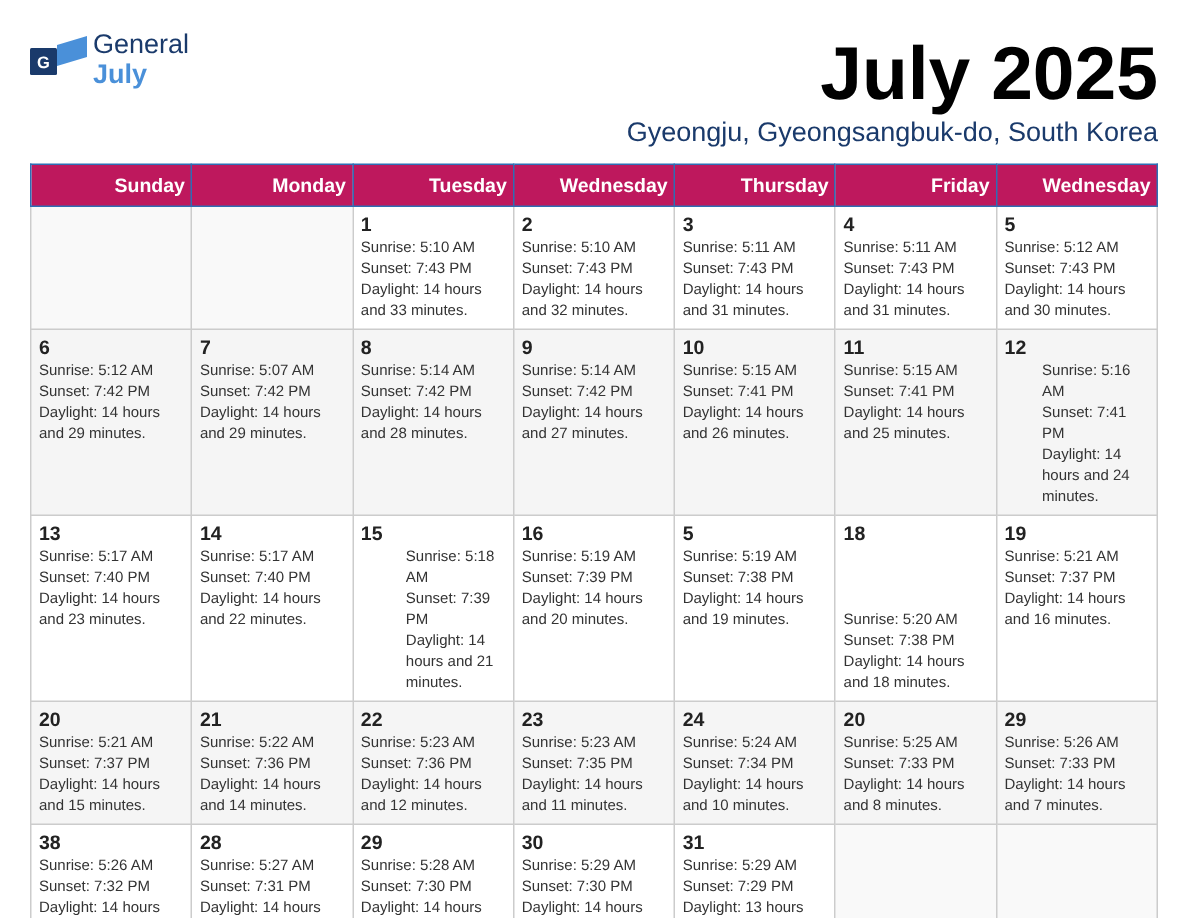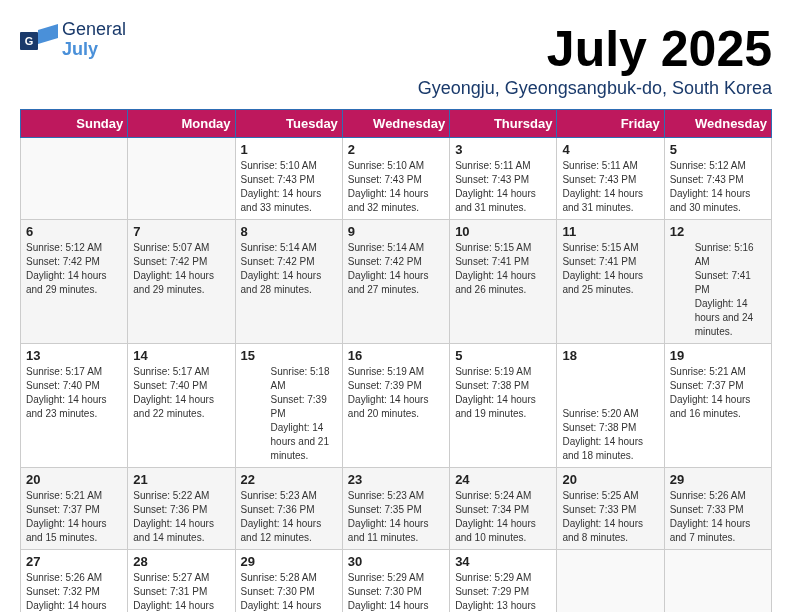--- a/index.html
+++ b/index.html
@@ -270,21 +270,21 @@
         </td>
         <td>
           <div class="day-number">29</div>
           <div class="day-info" style="white-space: pre-line;">Sunrise: 5:26 AM
 Sunset: 7:33 PM
 Daylight: 14 hours and 7 minutes.</div>
         </td>
       </tr>
       <tr>
         <td>
-          <div class="day-number">27</div>
+          <div class="day-number">38</div>
           <div class="day-info" style="white-space: pre-line;">Sunrise: 5:26 AM
 Sunset: 7:32 PM
 Daylight: 14 hours and 5 minutes.</div>
         </td>
         <td>
           <div class="day-number">28</div>
           <div class="day-info" style="white-space: pre-line;">Sunrise: 5:27 AM
 Sunset: 7:31 PM
 Daylight: 14 hours and 4 minutes.</div>
         </td>
@@ -294,21 +294,21 @@
 Sunset: 7:30 PM
 Daylight: 14 hours and 2 minutes.</div>
         </td>
         <td>
           <div class="day-number">30</div>
           <div class="day-info" style="white-space: pre-line;">Sunrise: 5:29 AM
 Sunset: 7:30 PM
 Daylight: 14 hours and 0 minutes.</div>
         </td>
         <td>
-          <div class="day-number">34</div>
+          <div class="day-number">31</div>
           <div class="day-info" style="white-space: pre-line;">Sunrise: 5:29 AM
 Sunset: 7:29 PM
 Daylight: 13 hours and 59 minutes.</div>
         </td>
         <td class="empty"></td>
         <td class="empty"></td>
       </tr>
     </tbody>
 </table>
 

